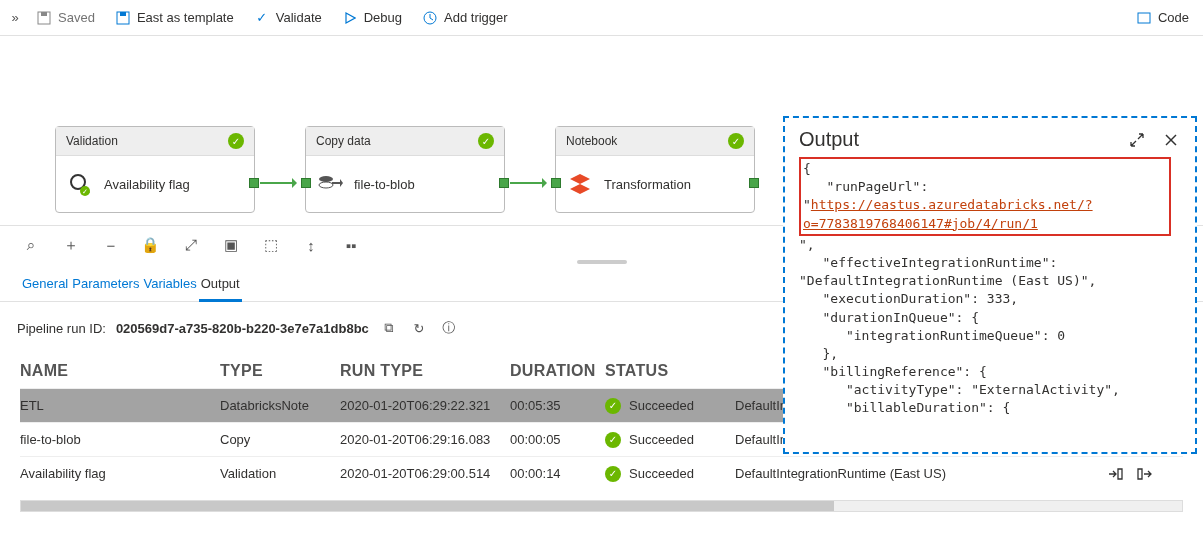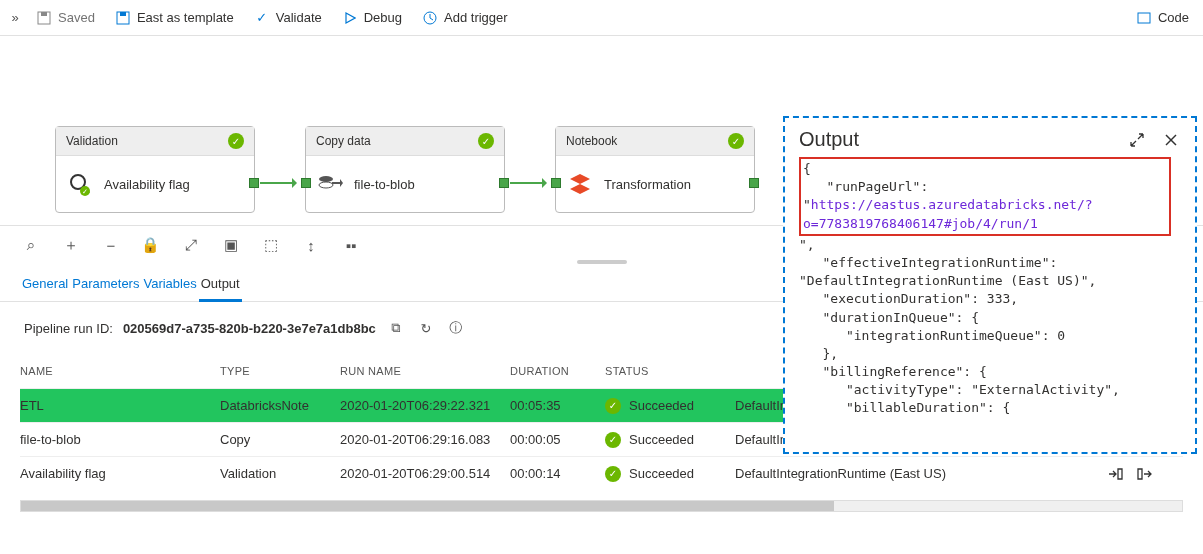--- a/index.html
+++ b/index.html
@@ -27,42 +27,42 @@
 .ctrlrow { display: flex; align-items: center; gap: 18px; padding: 8px 20px 4px; }
 .ctrl { width: 22px; height: 22px; display: inline-flex; align-items: center; justify-content: center; color: #555; cursor: pointer; font-size: 15px; }
 .drag-handle { width: 100%; display:flex; justify-content:center; }
 .drag-handle span { width: 50px; height: 4px; background: #ccc; border-radius: 2px; }
 
 .tabs { display: flex; padding: 6px 20px 0; border-bottom: 1px solid #e1e1e1; }
 .tab { padding: 6px 2px 10px; color: #0078d4; cursor: pointer; position: relative; }
 .tab.active { color: #323130; }
 .tab.active::after { content: ''; position: absolute; left:0; right:0; bottom:-1px; height: 3px; background: #0078d4; }
 
-.runrow { display: flex; align-items: center; gap: 10px; padding: 16px 24px; }
+.runrow { display: flex; align-items: center; gap: 10px; padding: 16px 17px; }
 .runrow .lbl { color: #323130; }
 .runrow .val { font-weight: 600; }
 .mini { width: 20px; height: 20px; display:inline-flex; align-items:center; justify-content:center; color:#555; cursor:pointer; }
 
 .table { padding: 0 20px 10px; }
 .thead, .trow { display: grid; grid-template-columns: 200px 120px 170px 95px 130px 280px 140px; align-items: center; min-height: 34px; }
-.thead { font-size: 11px; font-weight: 400; color: #555; letter-spacing: .3px; }
+.thead { font-size: 16px; font-weight: 700; color: #555; letter-spacing: .3px; }
 .trow { border-top: 1px solid #eee; }
-.trow.sel { background: #22c55e; }
+.trow.sel { background: #a3a3a3; }
 .trow .actions { display: flex; gap: 10px; justify-content: flex-end; }
 .aicon { width: 20px; height: 20px; display:inline-flex; align-items:center; justify-content:center; cursor:pointer; }
 .status-cell { display:flex; align-items:center; gap:8px; }
 .hscroll { height: 12px; background: #f0f0f0; margin: 0 20px; border:1px solid #ddd; position:relative; }
 .hscroll .thumb { position:absolute; left:0; top:0; bottom:0; width:70%; background:#c8c8c8; }
 
 .output-panel { position: absolute; top: 116px; right: 6px; width: 414px; height: 338px; border: 2px dashed #0078d4; background: #fff; padding: 10px 14px 10px 14px; }
 .output-panel .ohead { display:flex; align-items:center; justify-content:space-between; margin-bottom:6px; }
 .output-panel .otitle { font-size: 20px; }
 .output-panel .oactions { display:flex; gap:14px; }
 .json-area { font-family: Consolas, monospace; font-size: 13px; line-height: 1.4; overflow:auto; height: 260px; padding-right:10px; position:relative; }
-.json-area .link { color: #6d28d9; }
+.json-area .link { color: #c2410c; text-decoration: underline; }
 .url-hi { border: 2px solid #d93025; padding: 1px 2px; display:inline-block; }
 .json-area::-webkit-scrollbar { width:12px; }
 .json-area::-webkit-scrollbar-thumb { background:#ccc; }
 
 .act-hi { border: 2px solid #d93025; padding: 0 1px; }
 </style>
 </head>
 <body>
 
 <div class="toolbar">
@@ -203,21 +203,21 @@
   <span class="val">020569d7-a735-820b-b220-3e7e7a1db8bc</span>
   <span class="mini">⧉</span>
   <span class="mini">↻</span>
   <span class="mini">ⓘ</span>
 </div>
 
 <div class="table">
   <div class="thead">
     <span>NAME</span>
     <span>TYPE</span>
-    <span>RUN NAME</span>
+    <span>RUN TYPE</span>
     <span>DURATION</span>
     <span>STATUS</span>
     <span></span>
       <span></span>
   </div>
   <div id="tbody">
       <div class="trow sel">
         <span>ETL</span>
         <span>DatabricksNote</span>
         <span>2020-01-20T06:29:22.321</span>

